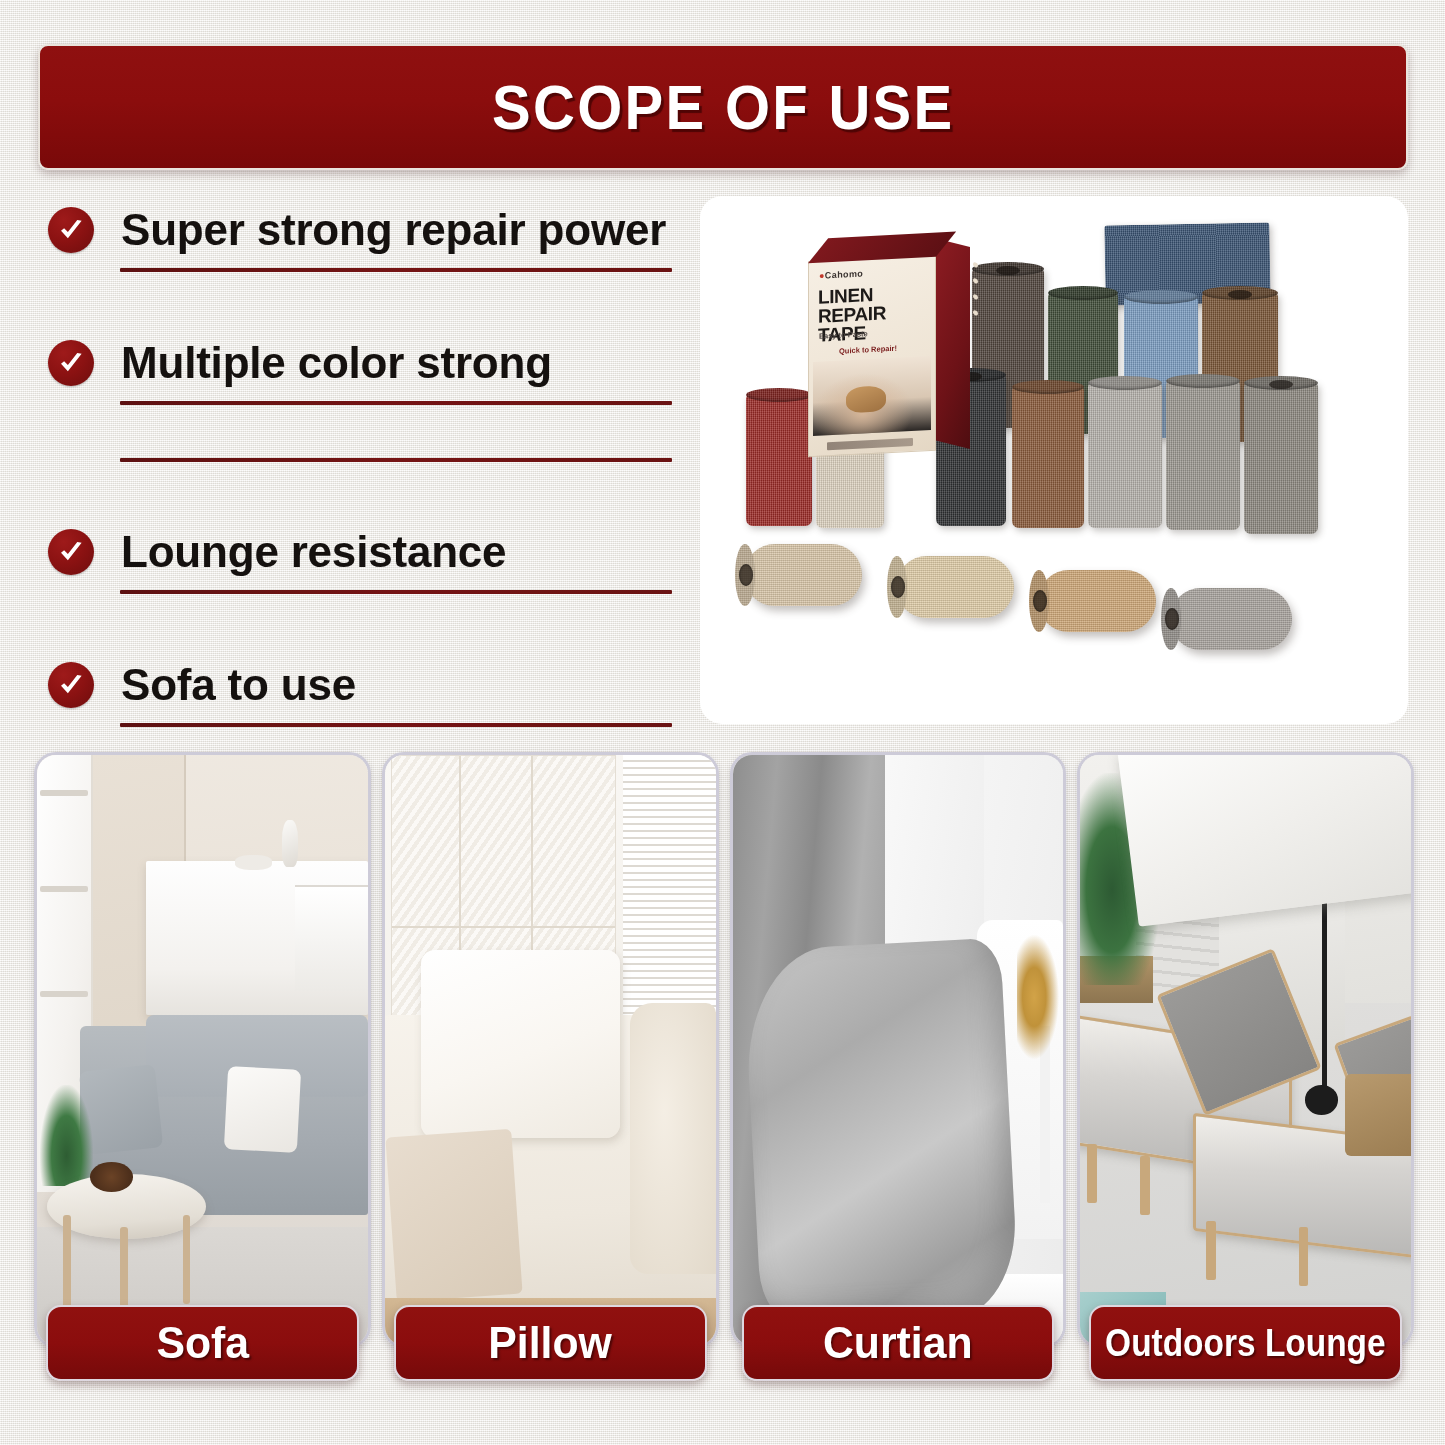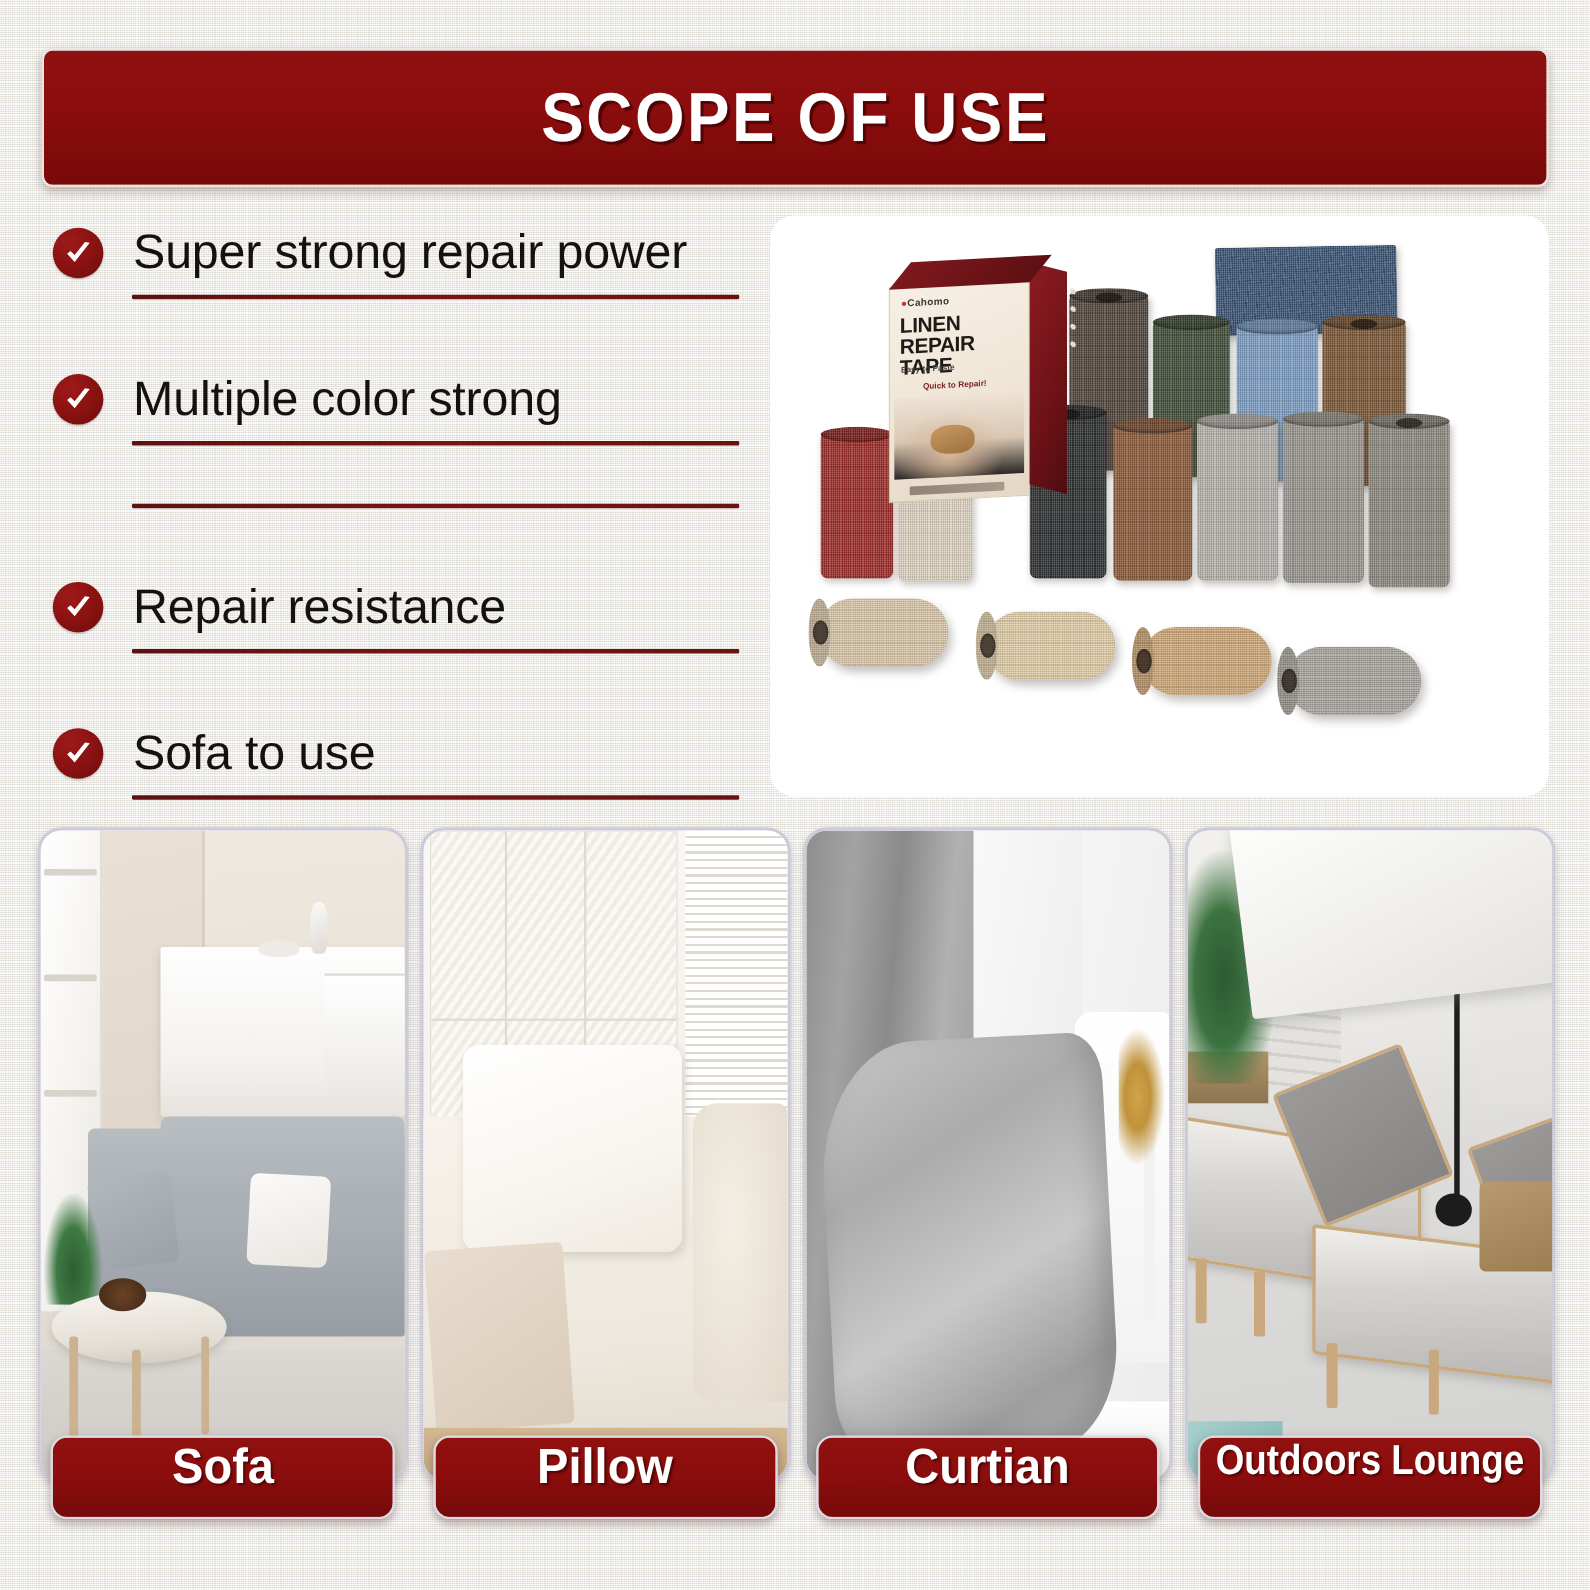--- a/index.html
+++ b/index.html
@@ -39,20 +39,21 @@
     text-shadow: 3px 3px 1px rgba(50,0,0,.65);
   }
 
   
   .features {
     position: absolute;
     left: 40px; top: 192px;
     width: 650px; height: 535px;
     display: flex;
     flex-direction: column;
+    font-weight: bold;
   }
   .feature-row {
     display: flex;
     align-items: center;
     height: 76px;
     flex: 0 0 auto;
   }
   .check-icon {
     width: 46px; height: 46px;
     flex: 0 0 46px;
@@ -276,21 +277,21 @@
   }
   .panel-caption {
     position: absolute;
     left: 9px; right: 9px;
     bottom: -36px;
     height: 76px;
     background: linear-gradient(180deg, #90110f 0%, #8b0d0d 50%, #760a0a 100%);
     border: 2px solid #ded8e0;
     border-radius: 15px;
     display: flex;
-    align-items: flex-start;
+    align-items: center;
     justify-content: center;
     box-shadow: 0 4px 8px rgba(90,60,60,.4);
     z-index: 3;
     margin-top: 47px;
   }
   .panel-caption span {
     color: #fff;
     font-size: 45px;
     font-weight: bold;
     font-family: "Liberation Sans Narrow", "Liberation Sans", sans-serif;
@@ -436,21 +437,21 @@
 
   <div class="feature-divider"></div>
   <div class="spacer"></div>
 
   <div class="feature-row">
     <span class="check-icon">
       <svg viewBox="0 0 24 24">
           <path d="M4 12.5 L9.5 18.5 L20.5 4.5 L17 4 L9.5 13.5 L6.5 10.5 Z" fill="#ffffff"></path>
         </svg>
     </span>
-    <span class="feature-label">Repair resistance</span>
+    <span class="feature-label">Lounge resistance</span>
   </div>
   <div class="feature-divider"></div>
   <div class="spacer"></div>
 
   <div class="feature-row">
     <span class="check-icon">
       <svg viewBox="0 0 24 24">
           <path d="M4 12.5 L9.5 18.5 L20.5 4.5 L17 4 L9.5 13.5 L6.5 10.5 Z" fill="#ffffff"></path>
         </svg>
     </span>

